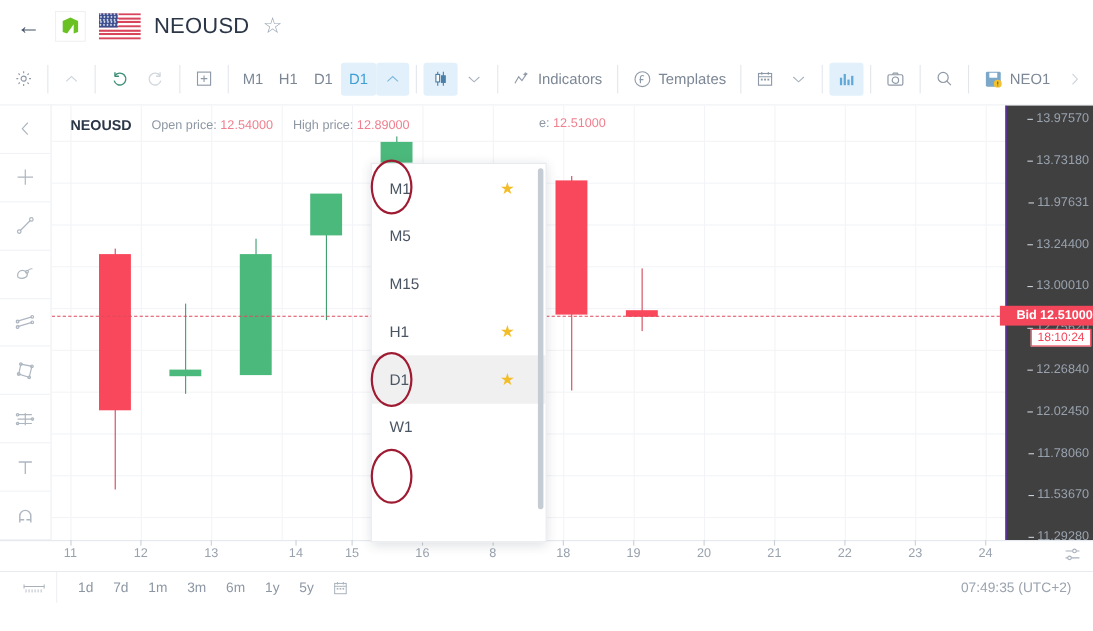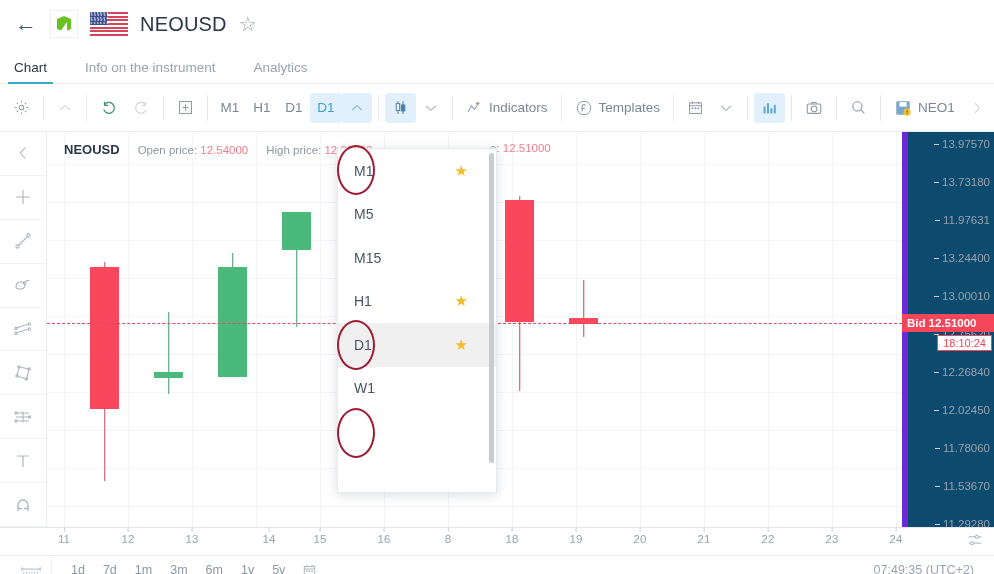--- a/index.html
+++ b/index.html
@@ -101,34 +101,34 @@
   .candle .wick { position: absolute; left: 50%; width: 1.5px; transform: translateX(-50%); }
   .candle .bodyrect { position: absolute; left: 0; right: 0; }
 
   .bidline {
     position: absolute; left: 0; right: 0; height: 0;
     border-top: 1.5px dashed #e04a5e; z-index: 3;
   }
 
   
   .price-axis {
-    width: 92px; border-left: 6px solid #6d28d9; position: relative;
-    background: #0c4a6e; flex: none;
+    width: 80px; border-left: 1px solid #6d28d9; position: relative;
+    background: #404040; flex: none;
   }
   .pa-tick {
     position: absolute; right: 4px; font-size: 11.5px; color: #98a2ae;
     transform: translateY(-50%); white-space: nowrap;
   }
   .pa-tick::before {
     content: ""; position: absolute; left: -8px; top: 50%; width: 5px;
     height: 1px; background: #c9d0d8;
   }
   .bid-badge {
     position: absolute; right: 0; left: -6px; background: #f4465b; color: #fff;
-    font-size: 11.5px; padding: 3px 2px 3px 5px; transform: translateY(-50%);
+    font-size: 11.5px; padding: 3px 2px 3px 15px; transform: translateY(-50%);
     z-index: 6; white-space: nowrap; font-weight: bold;
   }
   .bid-badge .lbl { margin-right: 3px; }
   .bid-time {
     position: absolute; right: 2px; background: #fff; color: #f4465b;
     border: 1px solid #f4465b; font-size: 11px; padding: 1px 5px; z-index: 6;
     white-space: nowrap;
   }
 
   
@@ -221,25 +221,20 @@
         <div class="star-row">★★★★★</div>
         <div class="star-row">★★★★★★</div>
         <div class="star-row">★★★★★</div>
         <div class="star-row">★★★★★★</div>
       </div>
     </div>
     <div class="sym-name">NEOUSD</div>
     <div class="star-fav">☆</div>
   </div>
 
-  <div class="tabs">
-    <div class="tab active">Chart</div>
-    <div class="tab">Info on the instrument</div>
-    <div class="tab">Analytics</div>
-  </div>
 
   <div class="toolbar">
     <div class="tb-item">
       <svg class="ic" width="17" height="17" viewBox="0 0 20 20" fill="none" stroke="#8e99a7" stroke-width="1.2">
         <circle cx="10" cy="10" r="2.7"></circle>
         <path d="M10 2.2v2M10 15.8v2M2.2 10h2M15.8 10h2M4.5 4.5l1.4 1.4M14.1 14.1l1.4 1.4M15.5 4.5l-1.4 1.4M5.9 14.1l-1.4 1.4"></path>
       </svg>
     </div>
     <div class="tb-sep"></div>
     <div class="tb-item dim">

